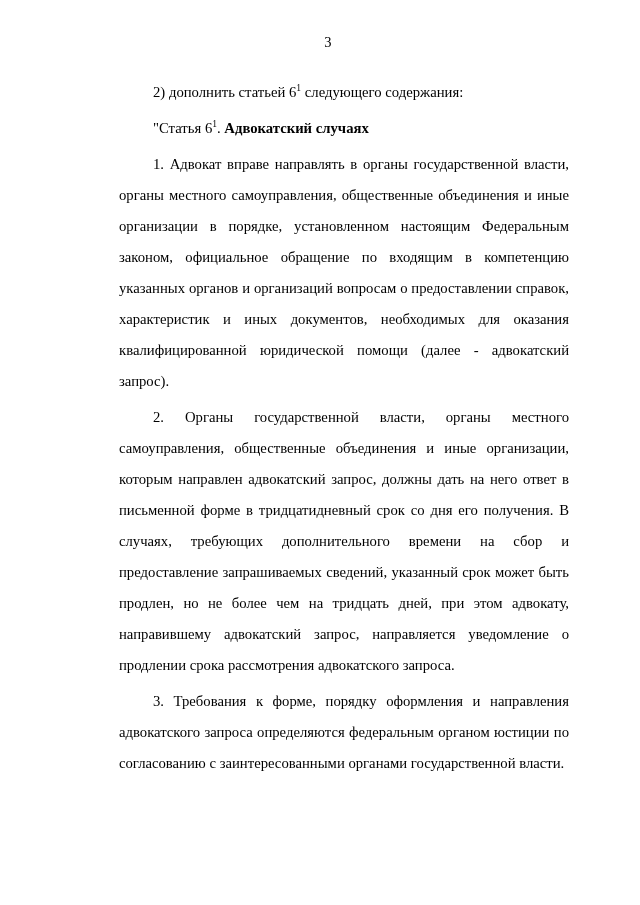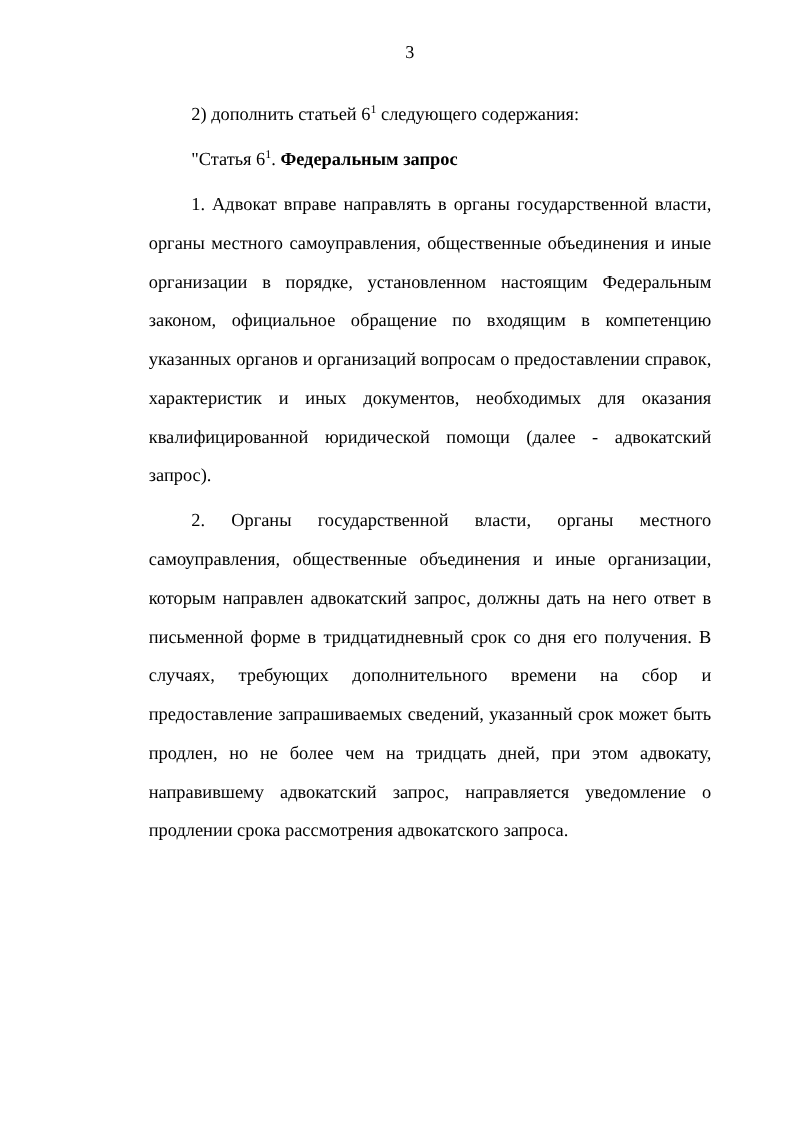--- a/index.html
+++ b/index.html
@@ -58,18 +58,19 @@
 </style>
 </head>
 <body>
 
 <div class="page">
 
   <div class="page-number">3</div>
 
   <div class="doc-body">
     <p class="para-gap"><span>2) дополнить статьей 6</span><sup>1</sup><span> следующего содержания:</span></p>
-    <p class="para-gap"><span>"Статья 6</span><sup>1</sup><span>. </span><span class="bold">Федеральным запрос</span></p>
+    <p class="para-gap"><span>"Статья 6</span><sup>1</sup><span>. </span><span class="bold">Адвокатский случаях</span></p>
     <p class="para-gap"><span>1. Адвокат вправе направлять в органы государственной власти, органы местного самоуправления, общественные объединения и иные организации в порядке, установленном настоящим Федеральным законом, официальное обращение по входящим в компетенцию указанных органов и организаций вопросам о предоставлении справок, характеристик и иных документов, необходимых для оказания квалифицированной юридической помощи (далее - адвокатский запрос).</span></p>
     <p class="para-gap"><span>2. Органы государственной власти, органы местного самоуправления, общественные объединения и иные организации, которым направлен адвокатский запрос, должны дать на него ответ в письменной форме в тридцатидневный срок со дня его получения. В случаях, требующих дополнительного времени на сбор и предоставление запрашиваемых сведений, указанный срок может быть продлен, но не более чем на тридцать дней, при этом адвокату, направившему адвокатский запрос, направляется уведомление о продлении срока рассмотрения адвокатского запроса.</span></p>
+    <p class="para-gap"><span>3. Требования к форме, порядку оформления и направления адвокатского запроса определяются федеральным органом юстиции по согласованию с заинтересованными органами государственной власти.</span></p>
   </div>
 
 </div>
 
 </body></html>

